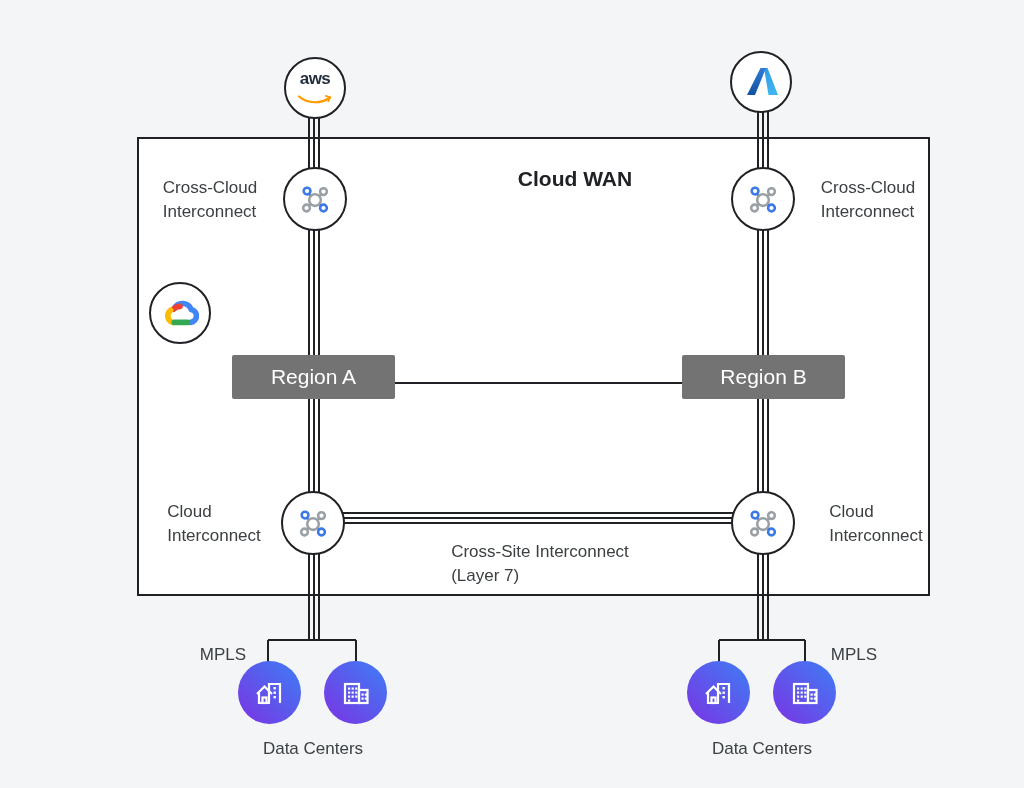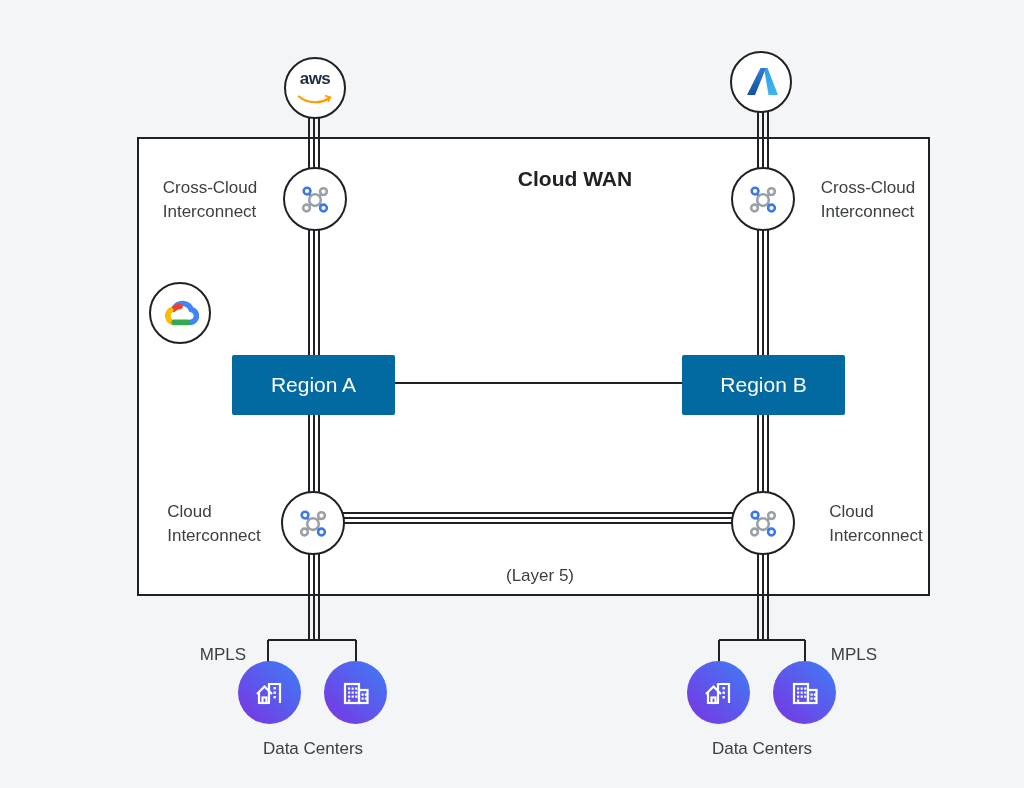--- a/index.html
+++ b/index.html
@@ -24,21 +24,21 @@
   }
   .circle{
     position:absolute;border-radius:50%;background:#ffffff;
     border:2.5px solid #1f2125;box-sizing:border-box;
     display:flex;align-items:center;justify-content:center;
   }
   .provider{width:62px;height:62px;}
   .node{width:64px;height:64px;}
   .gcp{width:62px;height:62px;}
   .region{
-    position:absolute;width:163px;height:60px;background:#0369a1;
+    position:absolute;width:163px;height:44px;background:#737373;
     display:flex;align-items:center;justify-content:center;
     color:#ffffff;font-size:21px;border-radius:2px;
   }
   .dc-circle{
     position:absolute;width:63px;height:63px;border-radius:50%;
     background:linear-gradient(45deg,#7b33e3 0%,#3d7ef5 100%);
     display:flex;align-items:center;justify-content:center;
   }
   .aws-inner{display:flex;flex-direction:column;align-items:center;line-height:1;}
   .aws-text{
@@ -287,21 +287,21 @@
   </div>
   <div class="center label" style="left:214px;top:524px;">
     <span>Cloud</span><br>
     <span>Interconnect</span>
   </div>
   <div class="center label" style="left:876px;top:524px;">
     <span>Cloud</span><br>
     <span>Interconnect</span>
   </div>
   <div class="center label" style="left:540px;top:564px;">
-    <br>
-    <span>(Layer 5)</span>
+    <span>Cross-Site Interconnect</span><br>
+    <span>(Layer 7)</span>
   </div>
   <div class="center label" style="left:223px;top:655px;">MPLS</div>
   <div class="center label" style="left:854px;top:655px;">MPLS</div>
   <div class="center label" style="left:313px;top:749px;">Data Centers</div>
   <div class="center label" style="left:762px;top:749px;">Data Centers</div>
 
 </div>
 
 </body></html>

